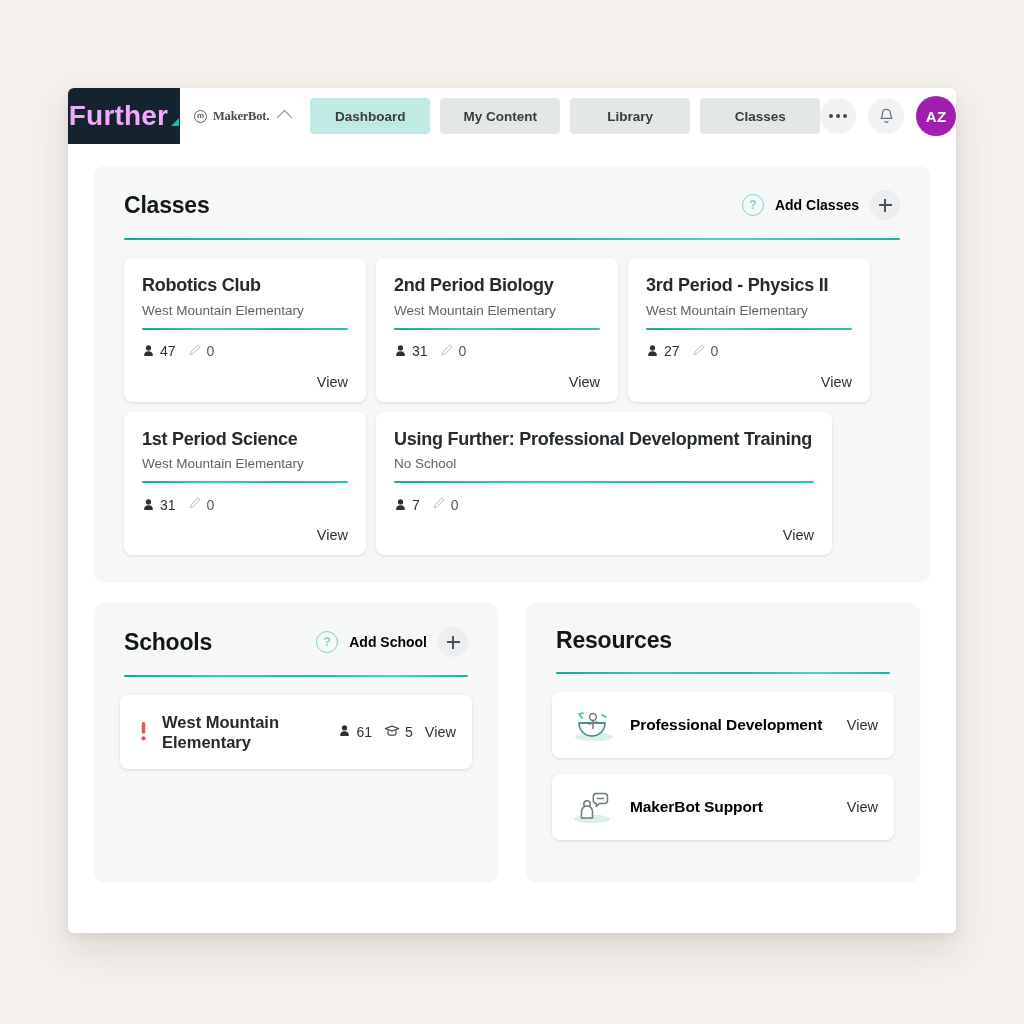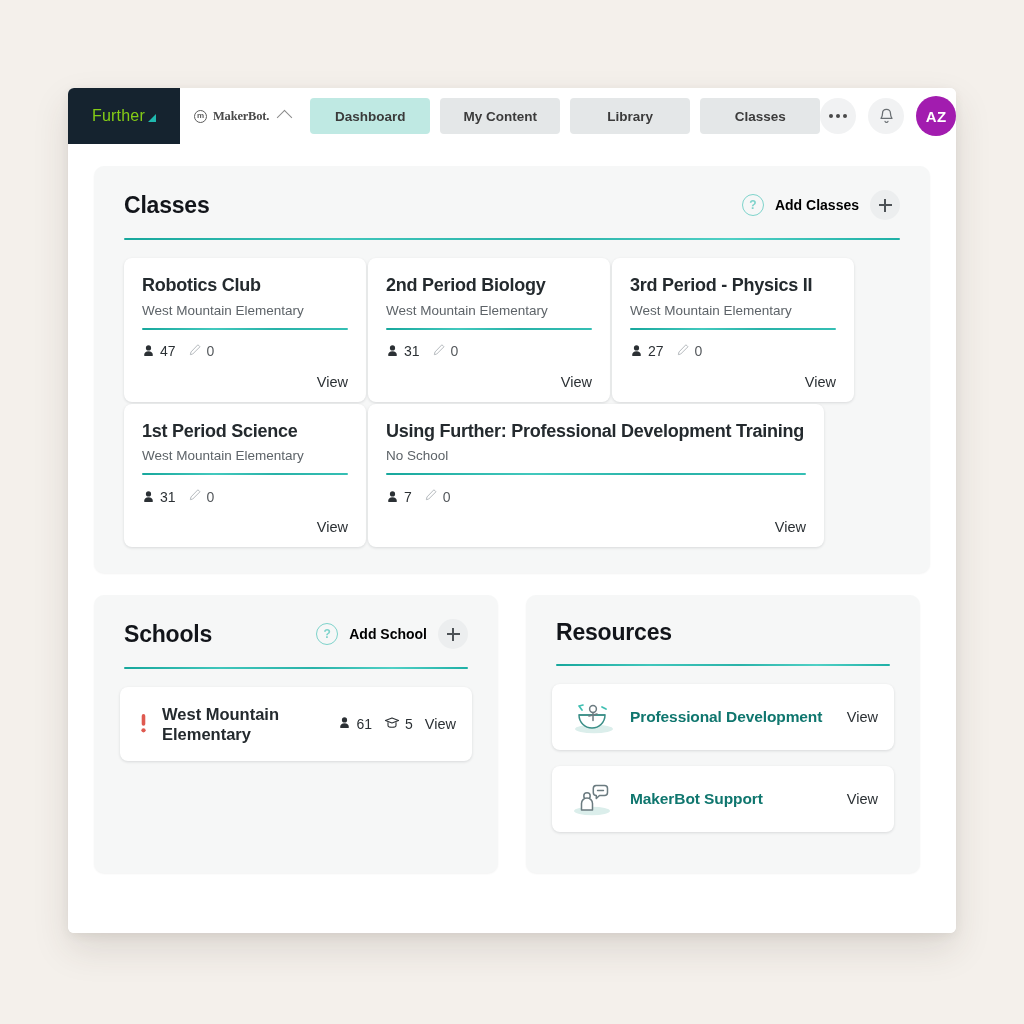--- a/index.html
+++ b/index.html
@@ -48,23 +48,23 @@
   #brand-logo {
     width: 112px;
     height: 56px;
     background: #15232f;
     display: flex;
     align-items: center;
     justify-content: center;
     flex: 0 0 auto;
   }
   #brand-logo .brand-text {
-    color: #84cc16;
-    font-size: 16px;
-    font-weight: 400;
+    color: #f0abfc;
+    font-size: 28px;
+    font-weight: 700;
     letter-spacing: 0.2px;
     position: relative;
   }
   #brand-logo .brand-tri {
     display: inline-block;
     width: 0; height: 0;
     border-left: 8px solid transparent;
     border-bottom: 8px solid #1fb8ae;
     margin-left: 3px;
     vertical-align: baseline;
@@ -232,21 +232,21 @@
     height: 2px;
     margin: 18px 30px 0 30px;
     background: linear-gradient(90deg,#17a79c 0%,#3fc6bb 28%,#2ab3a9 55%,#4fd0c5 78%,#1fb0a6 100%);
     border-radius: 2px;
   }
 
   
   #classes-grid {
     display: flex;
     flex-wrap: wrap;
-    gap: 2px;
+    gap: 10px;
     padding: 18px 30px 26px 30px;
   }
   .class-card {
     background: #ffffff;
     border-radius: 8px;
     box-shadow: 0 1px 3px rgba(16,24,32,0.13);
     padding: 16px 18px 12px 18px;
     display: flex;
     flex-direction: column;
     cursor: pointer;
@@ -345,21 +345,21 @@
   }
   .resource-card { height: 66px; }
   .res-illus {
     width: 52px; height: 42px;
     flex: 0 0 auto;
     display: flex; align-items: center; justify-content: center;
   }
   .res-label {
     font-size: 15.5px;
     font-weight: 700;
-    color: #0f766e;
+    color: #000000;
     margin-left: 10px;
     letter-spacing: -0.1px;
   }
   .res-view {
     margin-left: auto;
     font-size: 14.5px;
     color: #2b3034;
     cursor: pointer;
   }
 </style>

